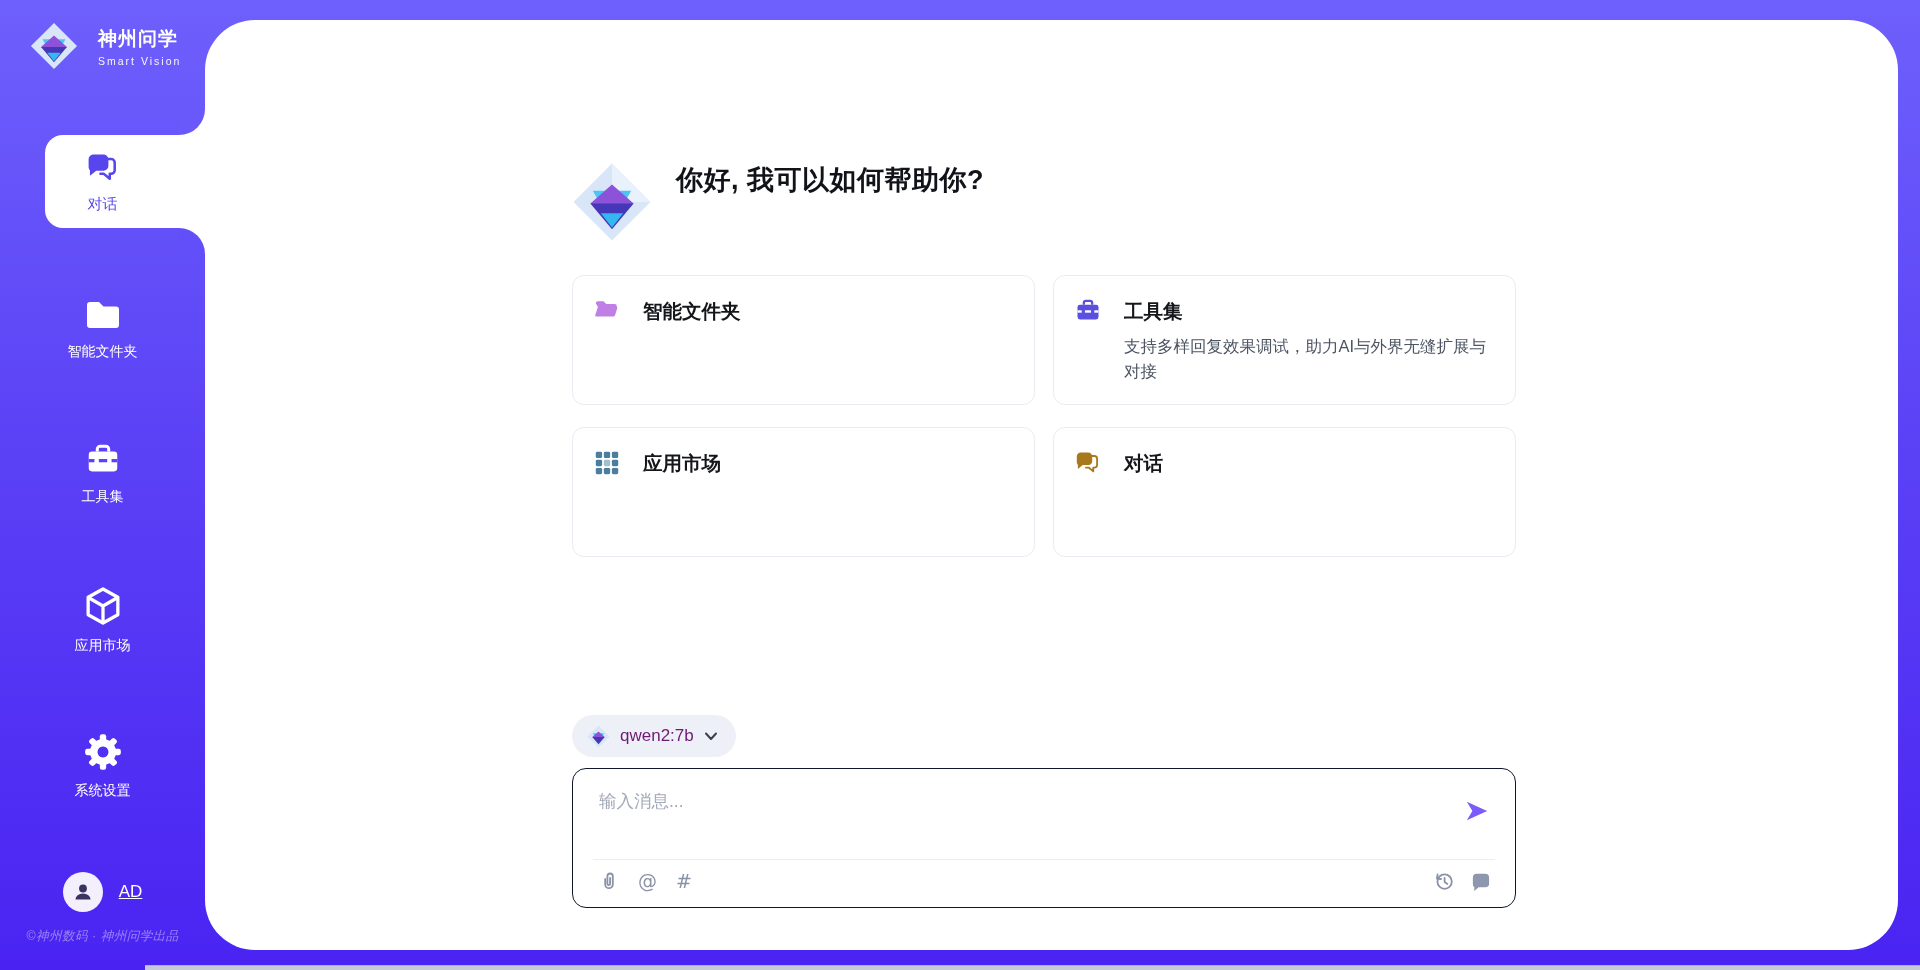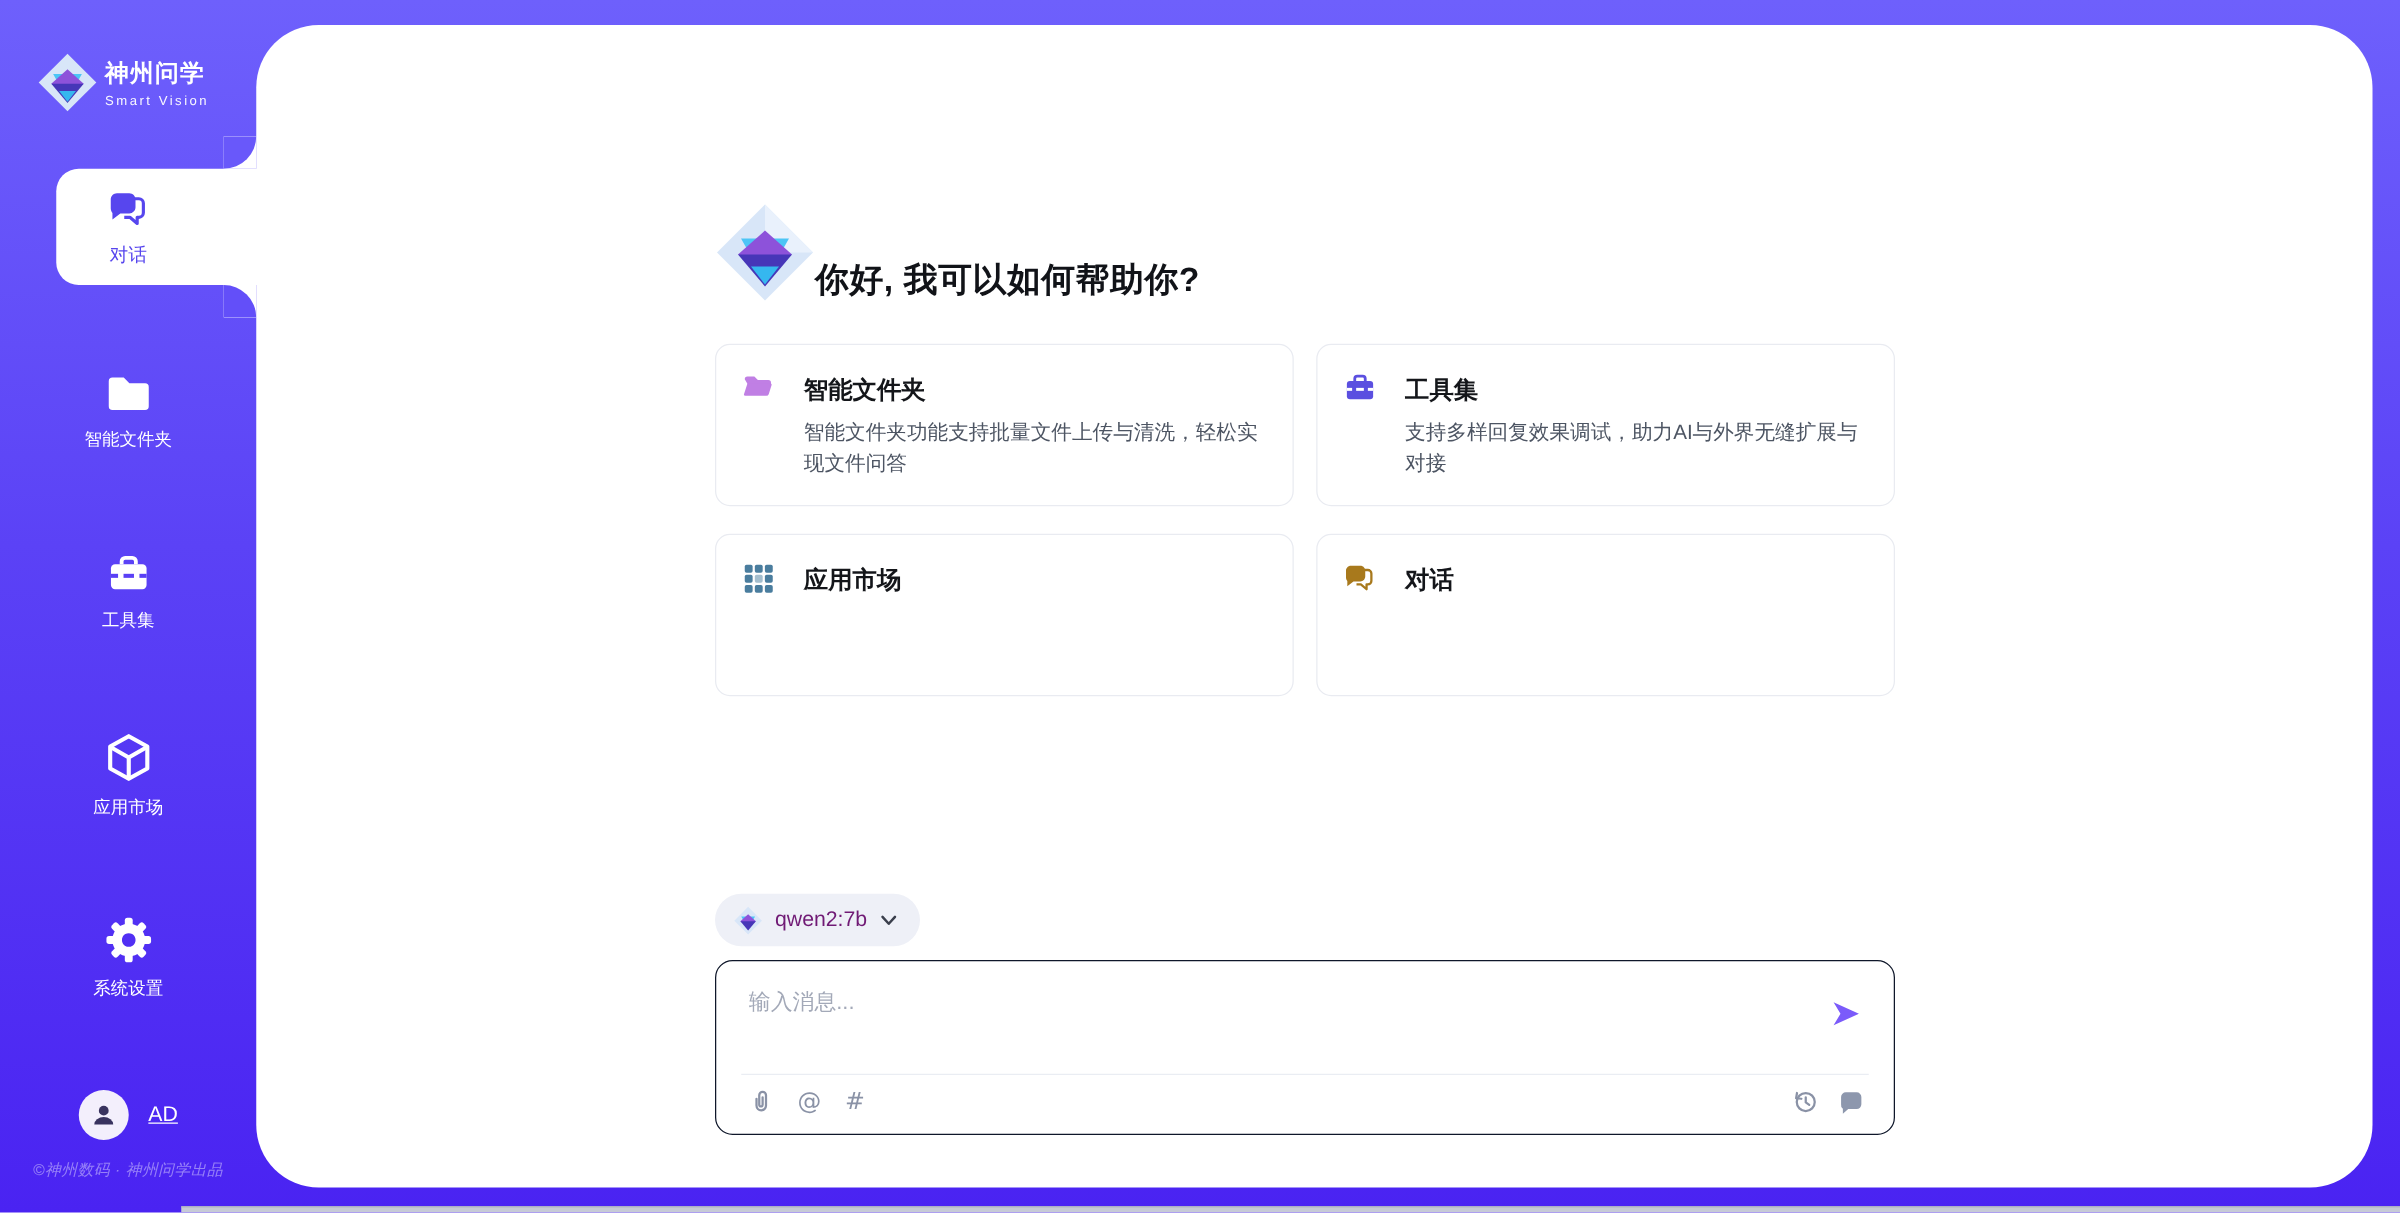--- a/index.html
+++ b/index.html
@@ -12,21 +12,21 @@
 
   
   .main-surface {
     position:absolute; left:205px; top:20px; right:22px; bottom:20px;
     background:#ffffff; border-radius:50px;
   }
 
   
   .sidebar { position:absolute; left:0; top:0; width:205px; height:100%; }
 
-  .brand { position:absolute; top:22px; left:30px; display:flex; align-items:center; gap:6px;margin-top:20px; }
+  .brand { position:absolute; top:22px; left:30px; display:flex; align-items:center; gap:20px; }
   .brand-logo { width:48px; height:48px; }
   .brand-text { color:#fff; }
   .brand-title { font-size:19px; font-weight:bold; letter-spacing:1px; }
   .brand-subtitle { font-size:10.5px; letter-spacing:2px; margin-top:3px; opacity:.95; }
 
   .nav-active-tab {
     position:absolute; left:45px; top:135px; width:172px; height:93px;
     background:#fff; border-radius:18px 0 0 18px;
   }
   .fillet { position:absolute; left:179px; width:26px; height:26px; background:#fff; overflow:hidden; }
@@ -64,21 +64,21 @@
   }
 
   .bottom-scrollbar {
     position:absolute; left:145px; right:0; bottom:0; height:5px;
     background:#c6cad6; border-top:1px solid #aeb3c1;
   }
 
   
   .content { position:relative; width:944px; margin-left:367px; height:100%; }
 
-  .greeting-row { position:absolute; top:142px; left:0; display:flex; align-items:flex-end; }
+  .greeting-row { position:absolute; top:142px; left:0; display:flex; align-items:flex-start; gap:24px; }
   .greeting-logo { width:80px; height:80px; }
   .greeting-text { font-size:27px; font-weight:bold; color:#111318; letter-spacing:.5px; }
 
   .cards {
     position:absolute; top:255px; left:0; width:944px;
     display:grid; grid-template-columns:463px 463px; gap:22px 18px;
   }
   .card {
     height:130px; border:1px solid #e9ebf1; border-radius:12px; background:#fff;
     padding:21px 24px 0 20px; cursor:pointer;
@@ -135,21 +135,20 @@
     <div class="cards">
 
       <div class="card">
         <div class="card-head">
           <svg class="card-icon" viewBox="0 0 40 40" fill="#c07fe4">
             <path d="M4 9 a3 3 0 0 1 3 -3 h8 l4 4 h12 a3 3 0 0 1 3 3 v3 H8 z"></path>
             <path d="M7.5 14 h25.6 a1.6 1.6 0 0 1 1.5 2.1 l-3.1 9.8 a3 3 0 0 1 -2.9 2.1 H4.7 a1.6 1.6 0 0 1 -1.5 -2.1 l3.4 -10.5 a2 2 0 0 1 0.9 -1.4 z"></path>
           </svg>
           <span class="card-title">智能文件夹</span>
         </div>
-        <p class="card-desc">智能文件夹功能支持批量文件上传与清洗，轻松实现文件问答</p>
       </div>
 
       <div class="card">
         <div class="card-head">
           <svg class="card-icon" viewBox="0 0 40 40">
             <path d="M14 11 V8.5 a3 3 0 0 1 3 -3 h6 a3 3 0 0 1 3 3 V11" fill="none" stroke="#5b4fe0" stroke-width="3.2"></path>
             <rect x="5" y="11" width="30" height="21" rx="3.5" fill="#5b4fe0"></rect>
             <rect x="5" y="19" width="30" height="3.4" fill="#ffffff"></rect>
             <rect x="11" y="17" width="4.6" height="7.4" rx="1.2" fill="#5b4fe0"></rect>
             <rect x="24.4" y="17" width="4.6" height="7.4" rx="1.2" fill="#5b4fe0"></rect>

